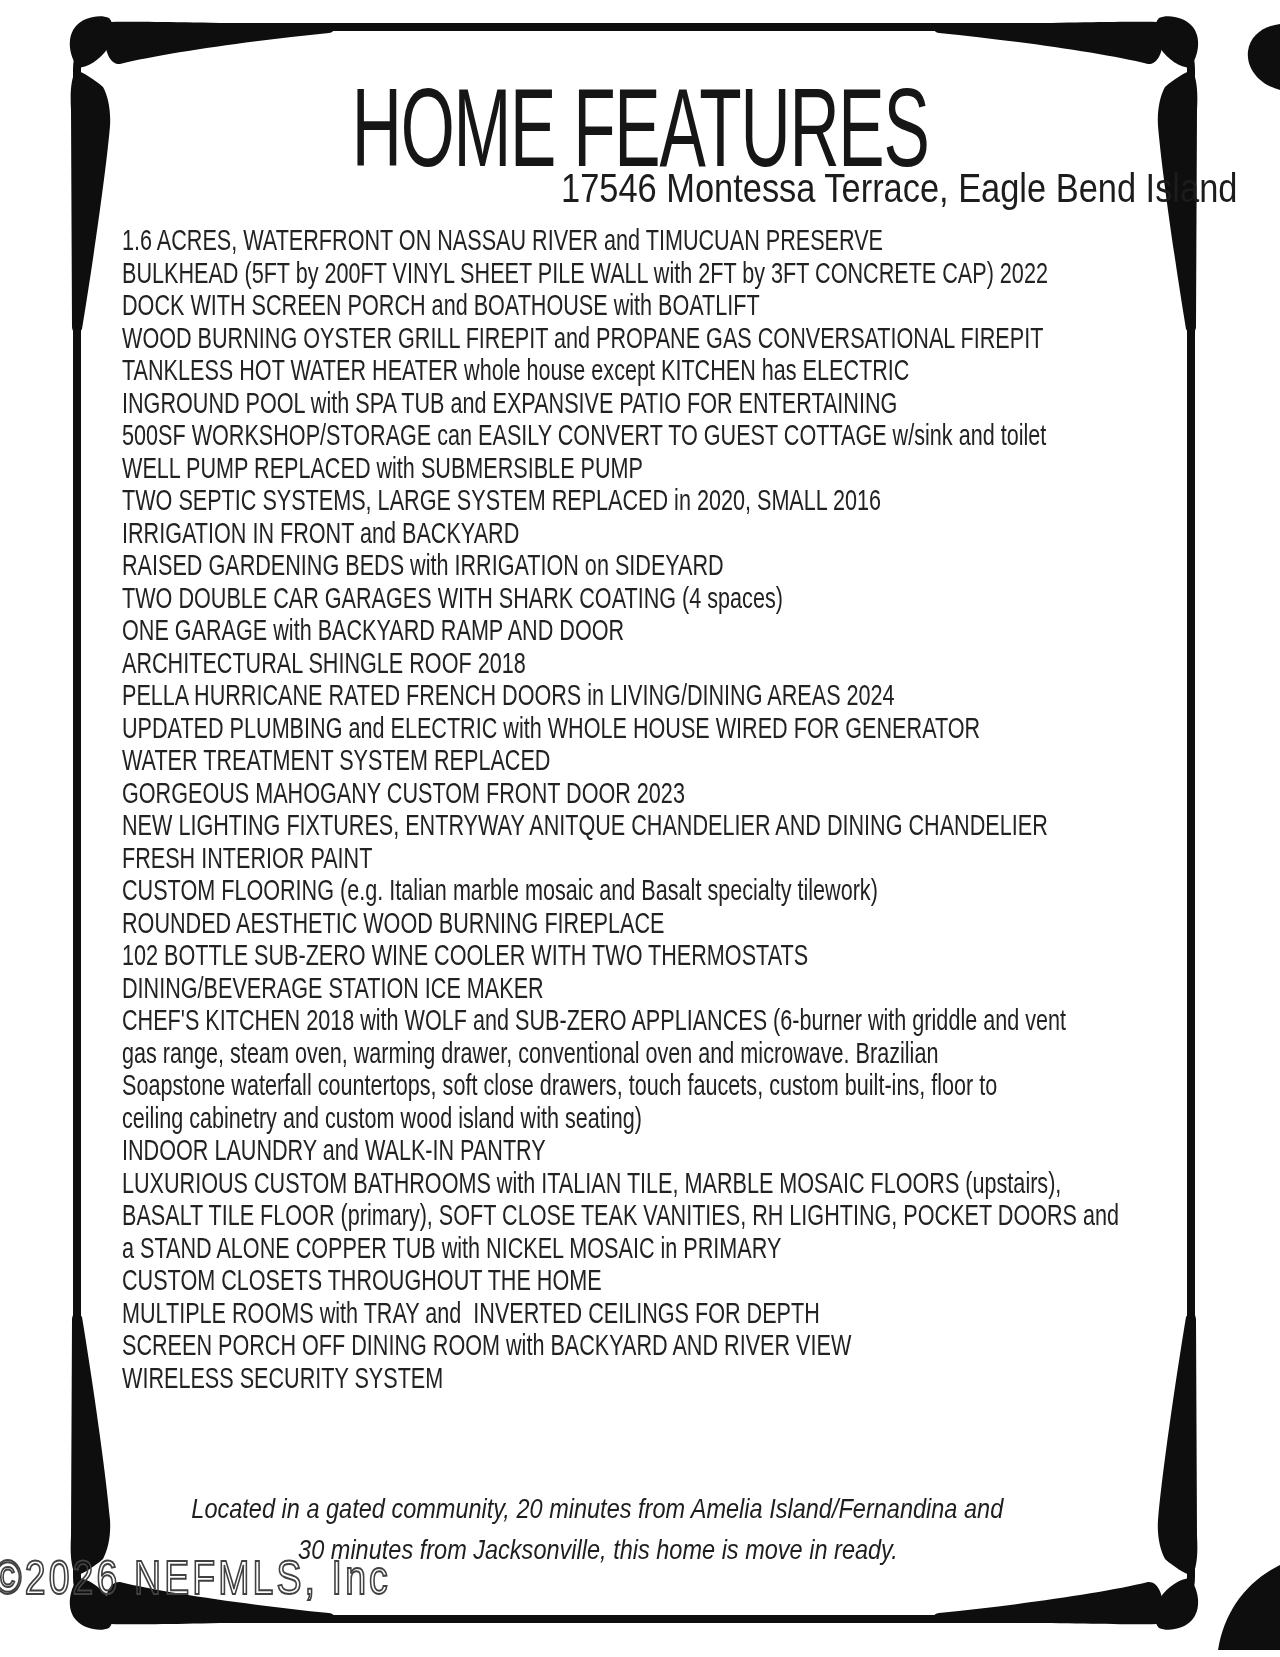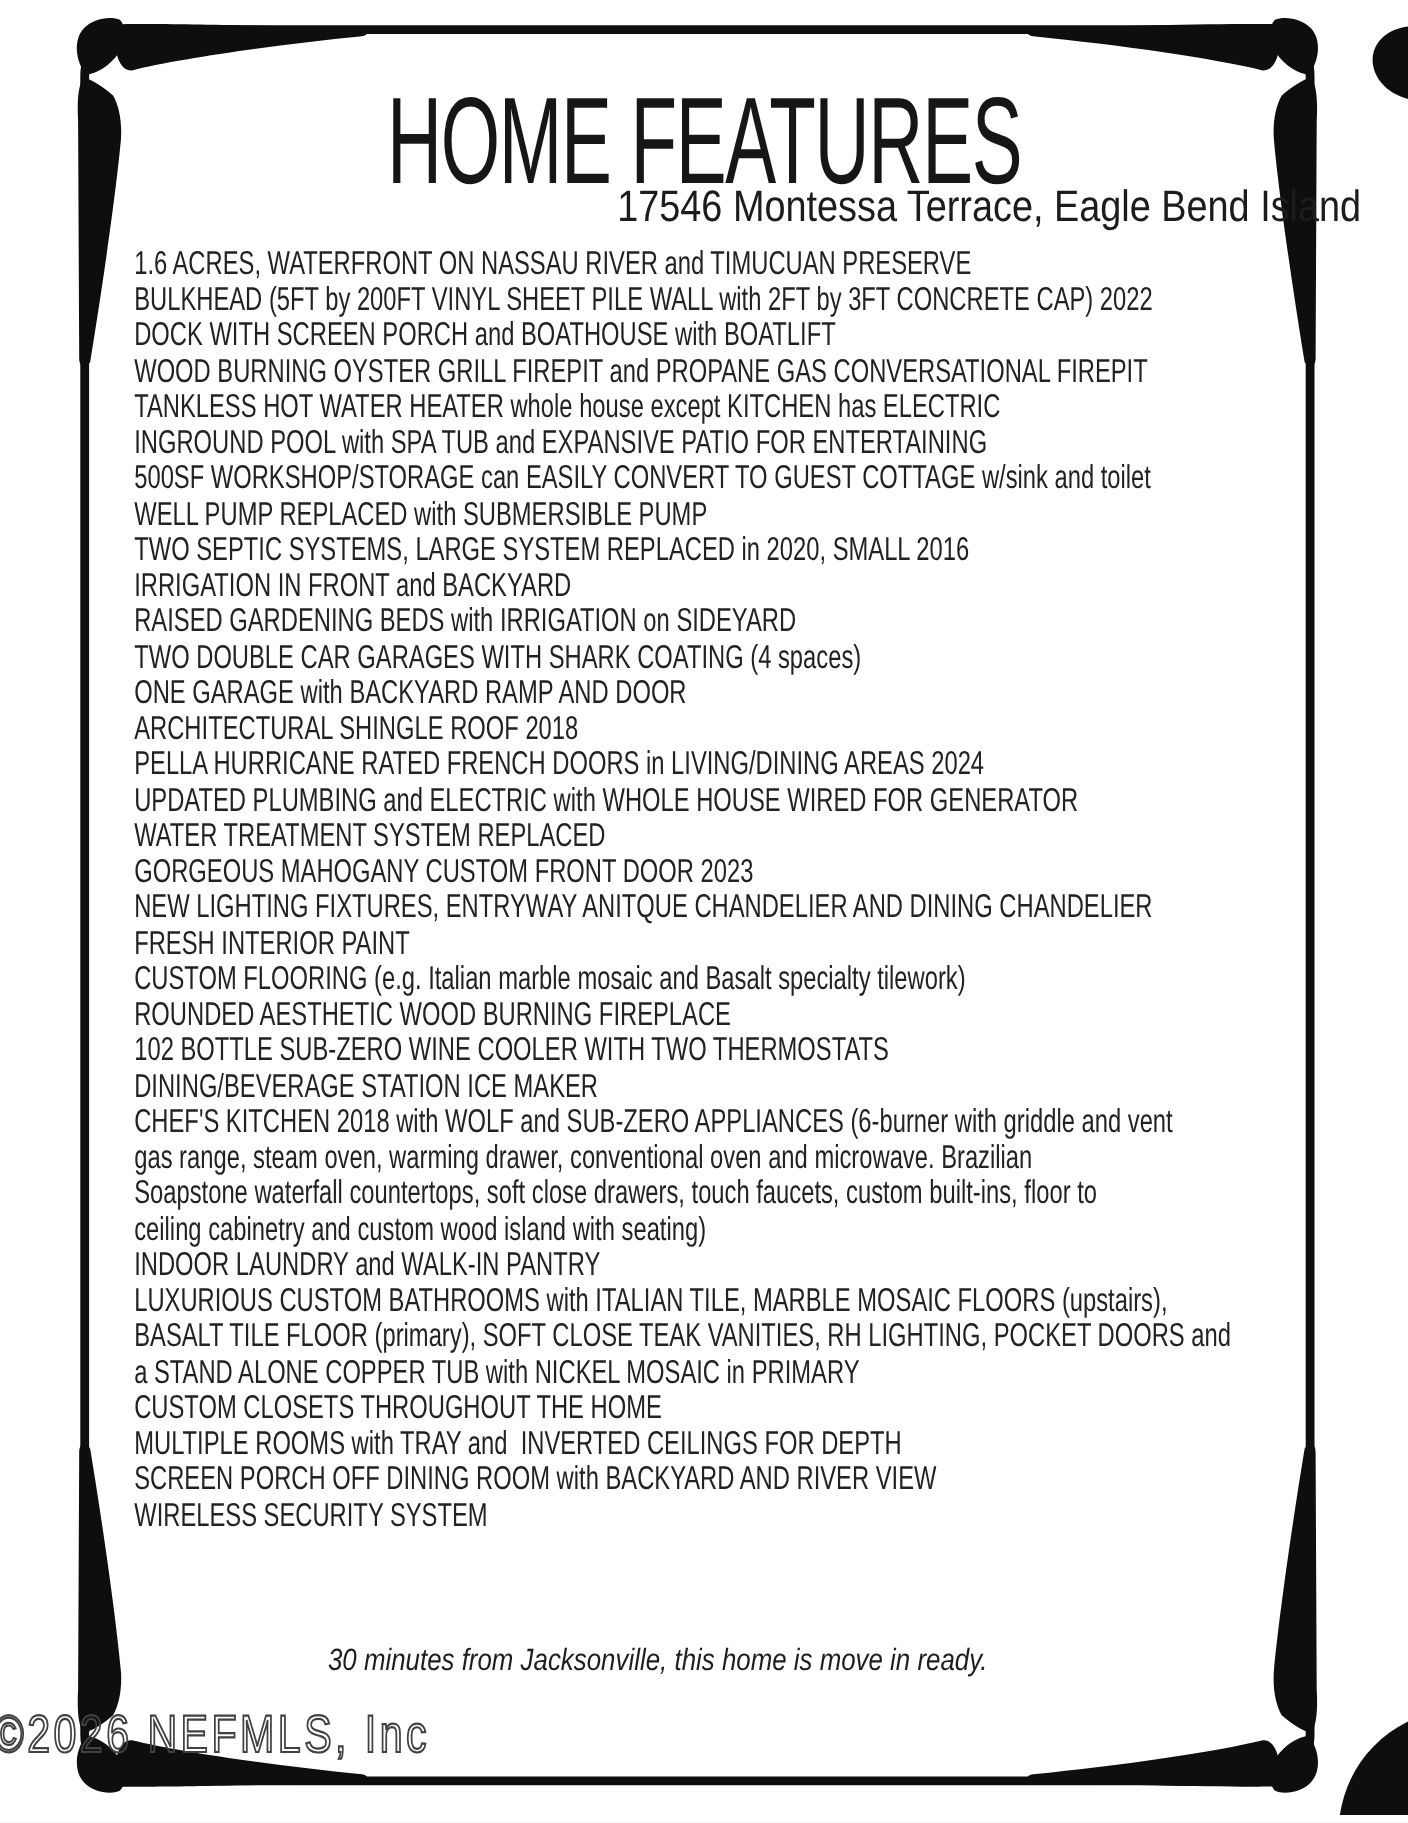--- a/index.html
+++ b/index.html
@@ -159,18 +159,19 @@
       <div class="line">LUXURIOUS CUSTOM BATHROOMS with ITALIAN TILE, MARBLE MOSAIC FLOORS (upstairs),</div>
       <div class="line">BASALT TILE FLOOR (primary), SOFT CLOSE TEAK VANITIES, RH LIGHTING, POCKET DOORS and</div>
       <div class="line">a STAND ALONE COPPER TUB with NICKEL MOSAIC in PRIMARY</div>
       <div class="line">CUSTOM CLOSETS THROUGHOUT THE HOME</div>
       <div class="line">MULTIPLE ROOMS with TRAY and  INVERTED CEILINGS FOR DEPTH</div>
       <div class="line">SCREEN PORCH OFF DINING ROOM with BACKYARD AND RIVER VIEW</div>
       <div class="line">WIRELESS SECURITY SYSTEM</div>
     </div>
 
   <div class="footer">
+    <span class="footer-line"><span class="footer-inner">Located in a gated community, 20 minutes from Amelia Island/Fernandina and</span></span>
     <span class="footer-line"><span class="footer-inner">30 minutes from Jacksonville, this home is move in ready.</span></span>
   </div>
 
   <div class="watermark">©2026 NEFMLS, Inc</div>
 
 </div>
 
 </body></html>

